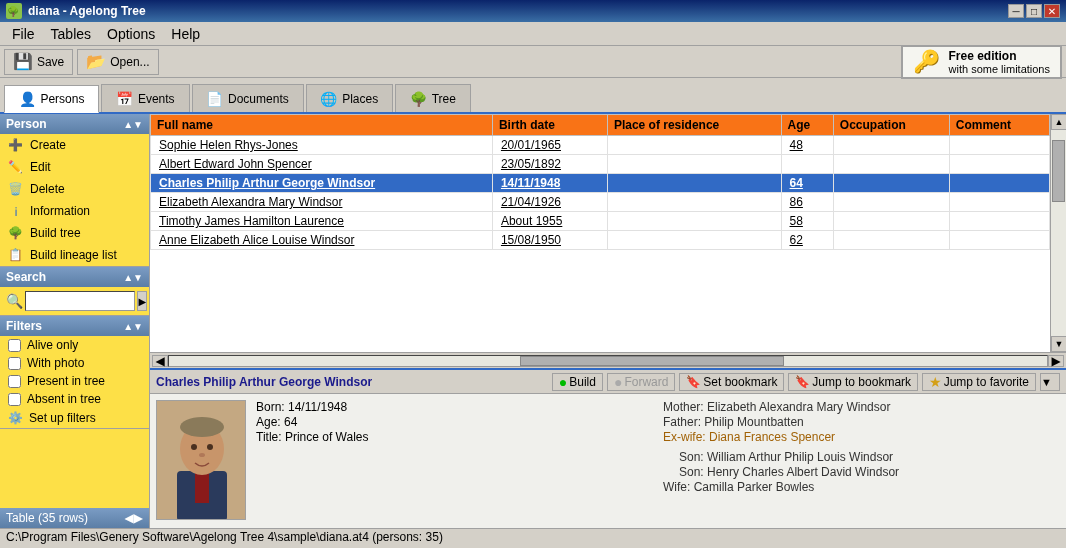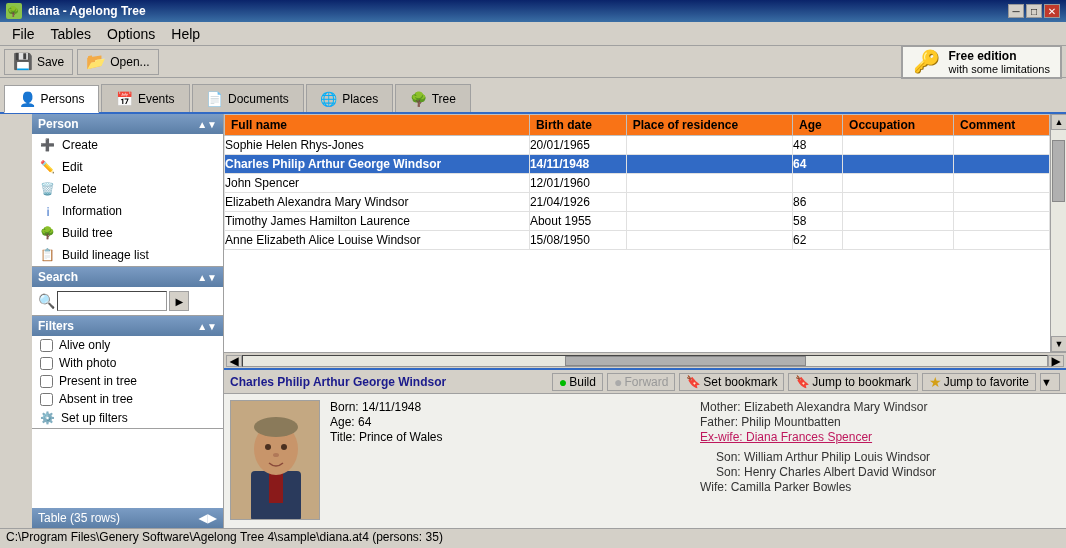--- a/index.html
+++ b/index.html
@@ -73,27 +73,26 @@
     .tab-icon { font-size: 14px; }
 
     
     .main-layout {
       display: flex;
       height: calc(548px - 22px - 24px - 32px - 36px - 20px);
     }
 
     
     .left-panel {
-      width: 192px;
-      background: #ffffff;
+      width: 150px;
+      background: #fde047;
       border-right: 1px solid #a0a0a0;
       display: flex;
       flex-direction: column;
       overflow: hidden;
-      margin-left: 32px;
     }
     .panel-section {
       border-bottom: 1px solid #a0a0a0;
     }
     .panel-header {
       background: linear-gradient(to bottom, #7b9cc4, #5b7ea6);
       color: white;
       padding: 2px 6px;
       display: flex;
       align-items: center;
@@ -154,22 +153,23 @@
     .data-table th {
       background: #f97316;
       border: 1px solid #c0c0c0;
       padding: 3px 6px;
       text-align: left;
       font-weight: bold;
       white-space: nowrap;
     }
     .data-table td {
       border: 1px solid #e0e0e0;
-      padding: 2px 0;
+      padding: 2px 8px;
       white-space: nowrap;
+      text-decoration: underline;
     }
     .data-table tr.selected td {
       background: #316ac5; color: white;
     }
 
     
     .h-scroll { height: 16px; background: #d4d0c8; border-top: 1px solid #a0a0a0; display: flex; align-items: center; padding: 0 2px; }
     .h-scroll-track { flex: 1; height: 12px; background: #e8e8e0; border: 1px inset #999; position: relative; }
     .h-scroll-thumb { position: absolute; left: 40%; width: 30%; height: 100%; background: #b0b0b0; border: 1px solid #888; }
 
@@ -215,21 +215,21 @@
       background: #888;
     }
     
     .person-silhouette {
       width: 100%; height: 100%;
       background: linear-gradient(180deg, #b8956a 0%, #8a6a4a 40%, #5a4030 70%, #3a2820 100%);
       position: relative;
     }
     .detail-info-left { flex: 1; }
     .detail-info-right { flex: 1; color: #333; }
-    .detail-relation { color: #be185d; text-decoration: underline; }
+    .detail-relation { color: #a16207; }
     .detail-info-row { margin-bottom: 1px; }
 
     
     .status-bar {
       background: #d4d0c8;
       height: 14px;
       display: flex;
       align-items: center;
       padding: 8px 6px;
       border-top: 1px solid #a0a0a0;
@@ -415,35 +415,35 @@
             </thead>
             <tbody id="table-body">
             <tr>
                   <td>Sophie Helen Rhys-Jones</td>
                   <td>20/01/1965</td>
                   <td></td>
                   <td>48</td>
                   <td></td>
                   <td></td>
                 </tr>
+                <tr>
+                  <td>Albert Edward John Spencer</td>
+                  <td>23/05/1892</td>
+                  <td></td>
+                  <td></td>
+                  <td></td>
+                  <td></td>
+                </tr>
                 <tr class="selected">
                   <td style="font-weight: bold;">Charles Philip Arthur George Windsor</td>
                   <td style="font-weight: bold;">14/11/1948</td>
                   <td style="font-weight: bold;"></td>
                   <td style="font-weight: bold;">64</td>
                   <td style="font-weight: bold;"></td>
                   <td style="font-weight: bold;"></td>
-                </tr>
-                <tr>
-                  <td>John Spencer</td>
-                  <td>12/01/1960</td>
-                  <td></td>
-                  <td></td>
-                  <td></td>
-                  <td></td>
                 </tr>
                 <tr>
                   <td>Elizabeth Alexandra Mary Windsor</td>
                   <td>21/04/1926</td>
                   <td></td>
                   <td>86</td>
                   <td></td>
                   <td></td>
                 </tr>
                 <tr>

